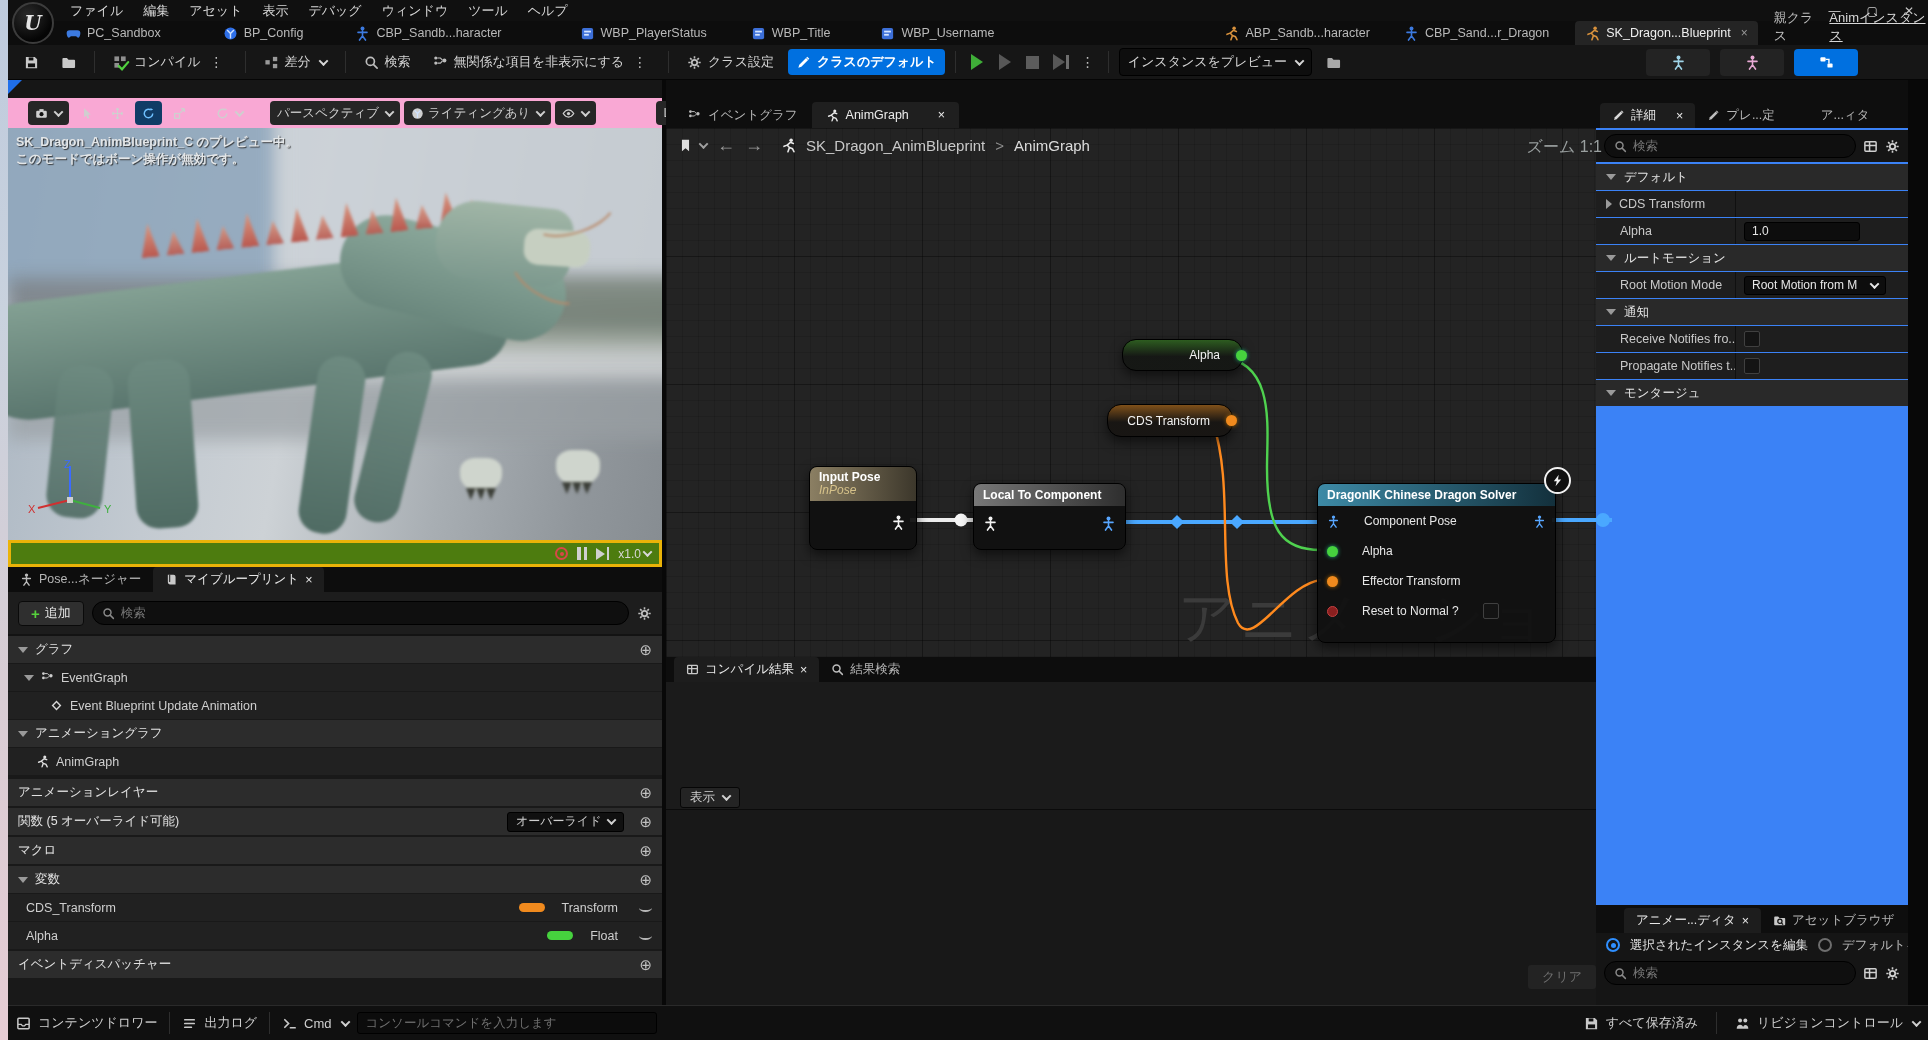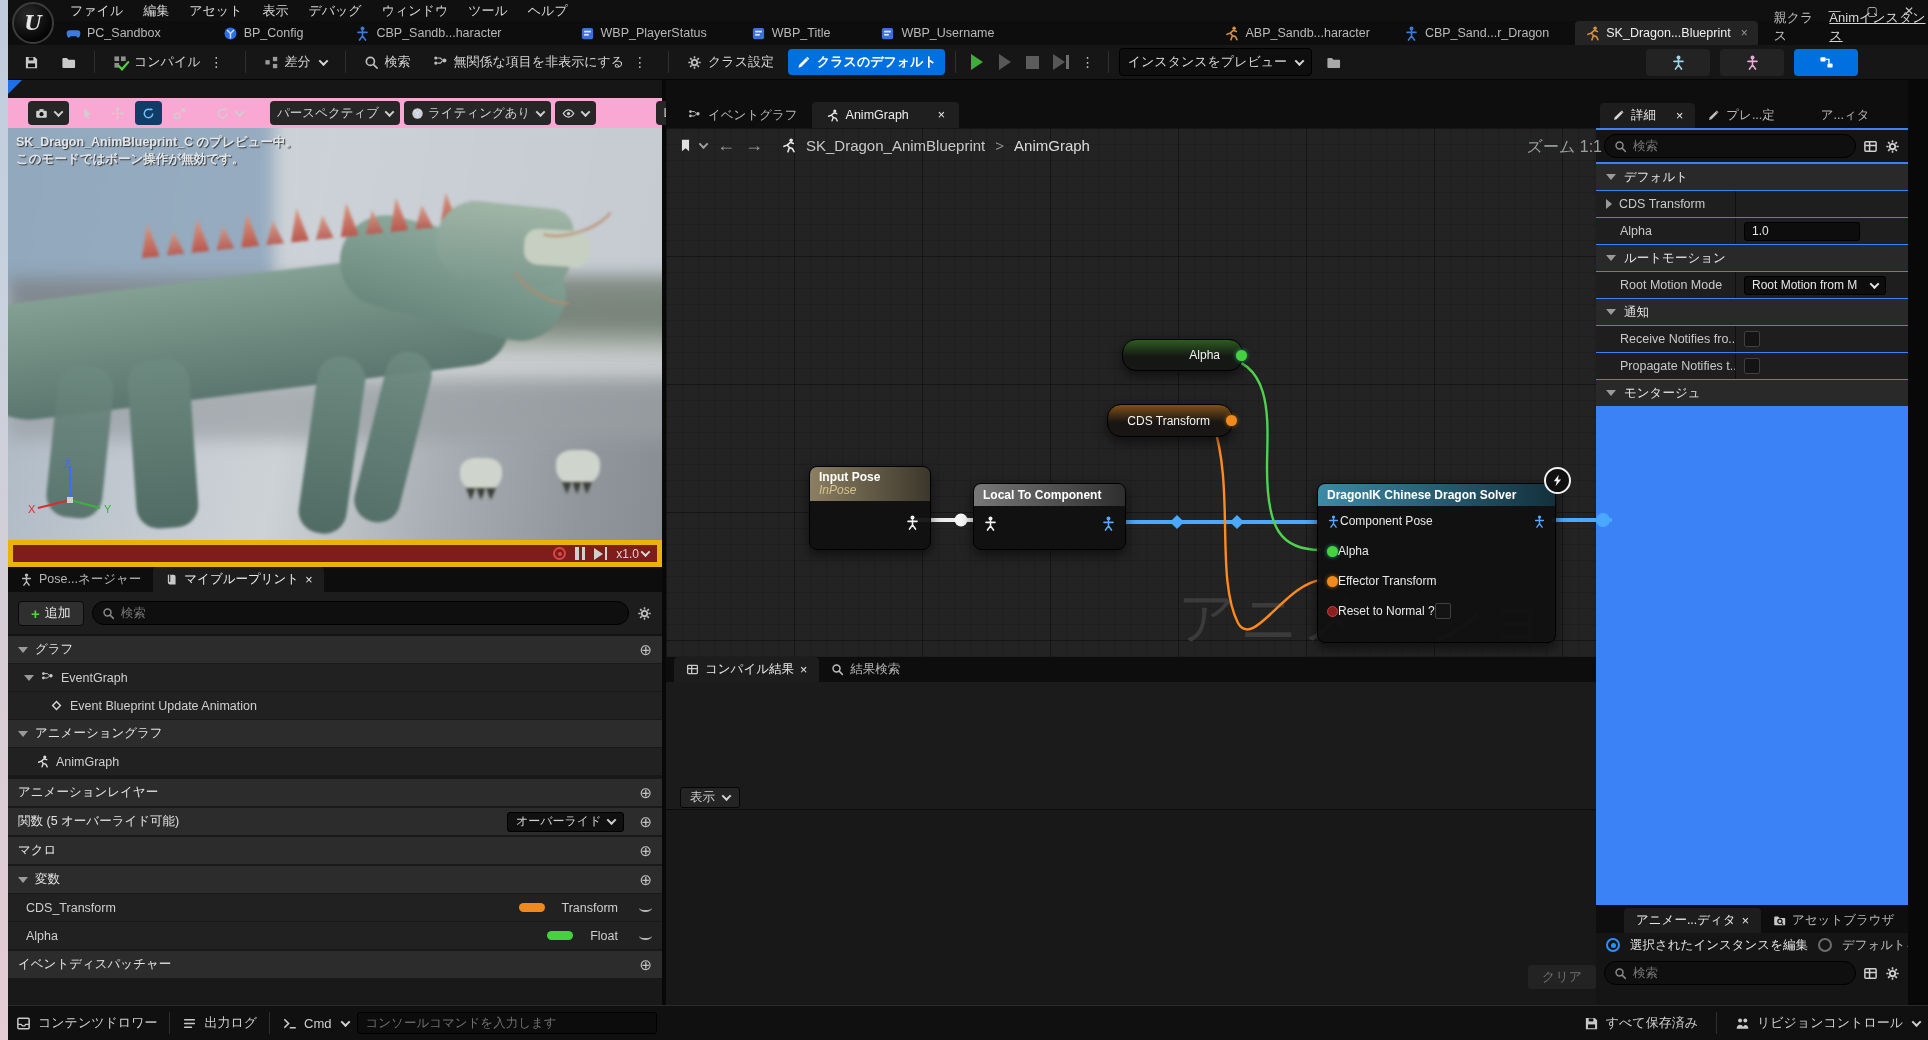--- a/index.html
+++ b/index.html
@@ -94,21 +94,21 @@
   #claw1 { left:452px; top:330px; width:42px; height:34px; }
   #claw2 { left:548px; top:322px; width:44px; height:36px; }
   .claw:after { content:""; position:absolute; left:6px; bottom:-8px; width:30px; height:12px;
     background:#3c3f38; clip-path:polygon(0 0,16% 100%,33% 0,50% 100%,66% 0,83% 100%,100% 0); }
   .whisker { border:2px solid transparent; border-bottom:2px solid #b98a6a; border-radius:50%; }
   #wh1 { left:520px; top:60px; width:90px; height:46px; transform:rotate(-18deg); }
   #wh2 { left:500px; top:130px; width:80px; height:40px; transform:rotate(30deg); }
   #vp-overlay { left:8px; top:6px; color:#e3e6e8; font-size:12.5px; line-height:17px; font-weight:bold;
     text-shadow:1px 1px 1px rgba(40,40,40,.9); z-index:5; }
   #gizmo { left:18px; top:330px; z-index:5; }
-  #vp-timeline { left:0; top:460px; width:654px; height:27px; background:#7f1d1d; border:5px solid #eab308; display:flex; align-items:center; }
+  #vp-timeline { left:0; top:460px; width:654px; height:27px; background:#4d7c0f; border:3px solid #eab308; display:flex; align-items:center; }
   #tl-controls { margin-left:auto; display:flex; align-items:center; gap:9px; padding-right:8px; }
   .rec { width:13px; height:13px; border:2px solid #d84848; border-radius:50%; position:relative; }
   .rec:after { content:""; position:absolute; inset:2.5px; background:#d84848; border-radius:50%; }
   .pause { display:flex; gap:3px; } .pause i { width:3.5px; height:13px; background:#d0d0d0; }
   .stepfwd { display:flex; align-items:center; }
   .stepfwd .t { width:0; height:0; border-left:9px solid #d0d0d0; border-top:6.5px solid transparent; border-bottom:6.5px solid transparent; }
   .stepfwd .b { width:2.5px; height:13px; background:#d0d0d0; margin-left:1.5px; }
   #tl-speed { color:#d8d8d8; font-size:12px; display:flex; align-items:center; }
 
   
@@ -153,21 +153,21 @@
   .node { position:absolute; z-index:3; background:rgba(17,17,17,.95); border:1px solid #000; border-radius:8px;
     box-shadow:0 5px 12px rgba(0,0,0,.55); color:#e4e4e4; }
   .node-hd { height:22px; display:flex; align-items:center; padding:0 9px; font-size:12px; font-weight:bold; color:#fff;
     border-radius:7px 7px 0 0; white-space:nowrap; }
   .getter { display:flex; align-items:center; justify-content:flex-end; border-radius:14px; padding:0 10px; font-size:12px; color:#f2f2f2; }
   .getter .pin { position:absolute; right:-5px; }
   .pin { width:11px; height:11px; border-radius:50%; display:inline-block; }
   .pin.green { background:#46d23e; box-shadow:0 0 4px #2a7; }
   .pin.orange { background:#f08a1e; box-shadow:0 0 4px #a60; }
   .pin.maroon { background:#8a1f1f; border:1.5px solid #c24040; }
-  .nrow { height:30px; display:flex; align-items:center; gap:0; padding:0 9px; font-size:12px; color:#e8e8e8; }
+  .nrow { height:30px; display:flex; align-items:center; gap:24px; padding:0 9px; font-size:12px; color:#e8e8e8; }
   .cb { width:16px; height:16px; background:#141414; border:1px solid #404040; border-radius:2px; }
   #badge-bolt { position:absolute; z-index:4; width:27px; height:27px; border-radius:50%; background:#101010;
     border:2.5px solid #f2f2f2; display:flex; align-items:center; justify-content:center; }
 
   
   #compile-panel { left:0; top:577px; width:946px; height:348px; background:#181818; }
   #cp-tabs { height:25px; background:#0d0d0d; display:flex; align-items:flex-end; padding-left:8px; }
   #cp-body1 { position:absolute; left:0; top:25px; width:946px; height:128px; background:#1b1b1b; border-bottom:1px solid #0b0b0b; }
   #show-btn { position:absolute; left:14px; top:130px; display:flex; align-items:center; gap:5px; background:#242424; border:1px solid #060606;
     border-radius:3px; height:21px; padding:0 9px; color:#d2d2d2; font-size:12.5px; }
@@ -821,21 +821,21 @@
 
         <div class="node getter" style="left:456px;top:211px;width:121px;height:32px;background:linear-gradient(180deg,rgba(64,150,40,.55),rgba(20,30,16,.2) 55%),#161616">
           <span style="margin-right:12px">Alpha</span>
           <span class="pin green"></span>
         </div>
         <div class="node getter" style="left:441px;top:276px;width:126px;height:33px;background:linear-gradient(180deg,rgba(214,128,28,.55),rgba(34,22,10,.2) 55%),#161616">
           <span style="margin-right:12px">CDS Transform</span>
           <span class="pin orange"></span>
         </div>
 
-        <div class="node" style="left:143px;top:338px;width:122px;height:84px">
+        <div class="node" style="left:143px;top:338px;width:108px;height:84px">
           <div class="node-hd" style="height:34px;flex-direction:column;align-items:flex-start;justify-content:center;background:linear-gradient(90deg,#8b7f63,#3c372b)">
             <span style="line-height:13px">Input Pose</span>
             <span style="line-height:13px;font-style:italic;font-weight:normal;color:#d6c28a">InPose</span>
           </div>
           <svg class="ic" style="color:#f2f2f2;position:absolute;right:10px;top:48px">
               <use href="#i-person"></use>
             </svg>
         </div>
 
         <div class="node" style="left:307px;top:355px;width:153px;height:67px">

